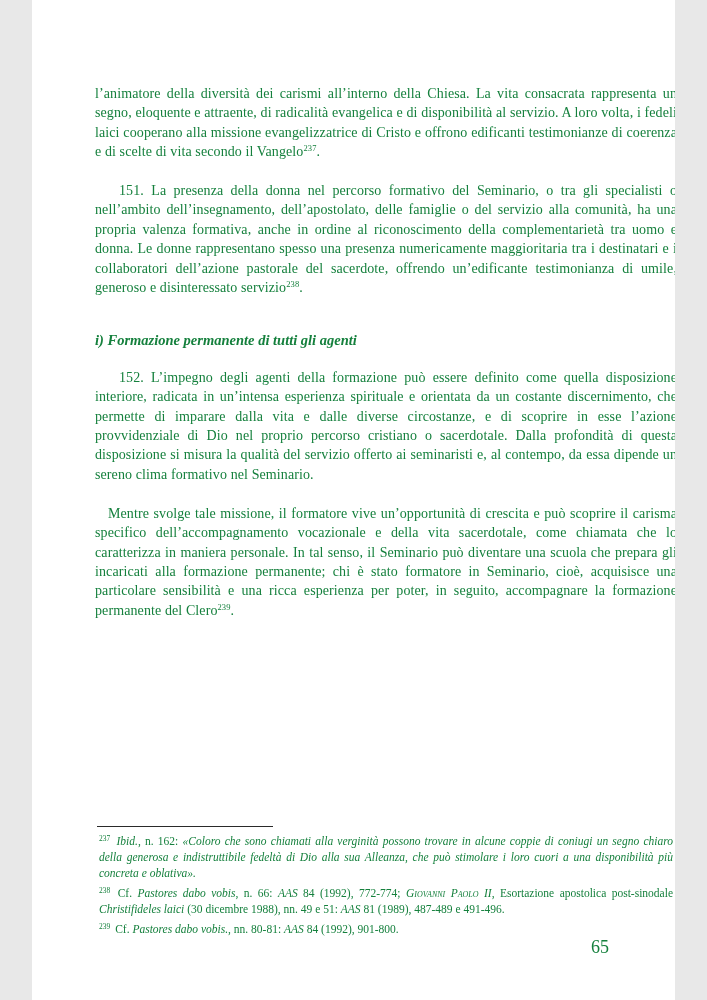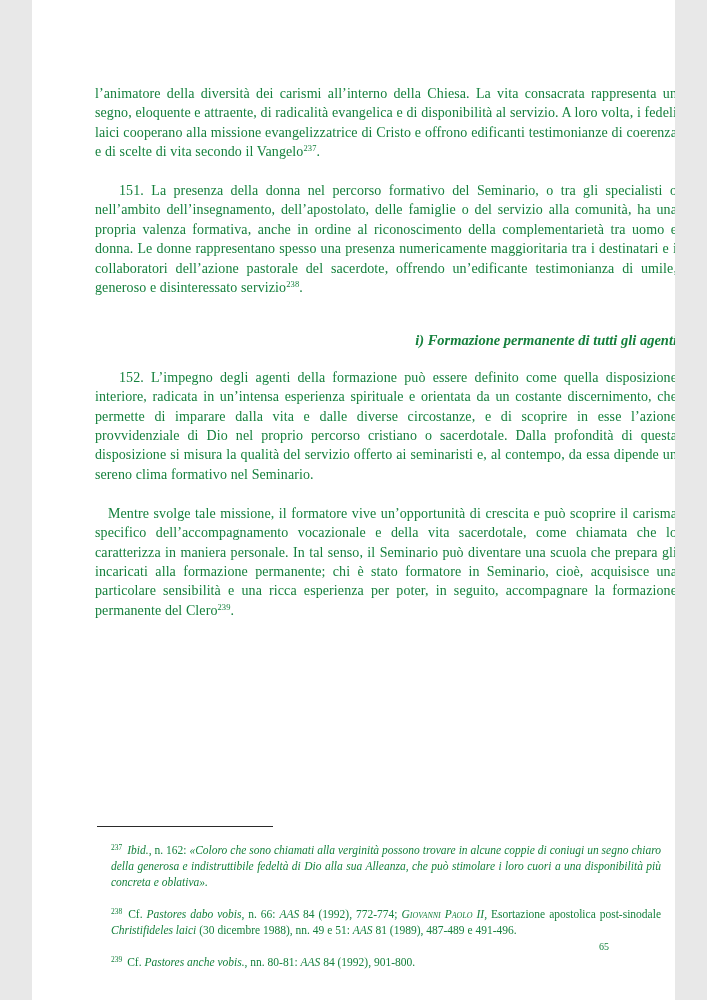--- a/index.html
+++ b/index.html
@@ -32,21 +32,20 @@
   }
   p.body + p.body { margin-top: 19.4px; }
   .para-indent { text-indent: 24px; }
   .para-indent-sm { text-indent: 13px; }
   .section-heading {
     margin: 34px 0 17px 0;
     font-size: 14.5px;
     line-height: 19.4px;
     font-weight: bold;
     font-style: italic;
-    text-align: right;
   }
   p.body sup {
     font-size: 8.5px;
     line-height: 0;
     vertical-align: baseline;
     position: relative;
     top: -5px;
   }
   .footnotes {
     position: absolute;
@@ -54,40 +53,40 @@
     top: 826px;
     width: 582px;
   }
   .fn-rule {
     width: 176px;
     height: 0;
     border-top: 1.2px solid #2a2a2a;
     margin: 0 0 7px 2px;
   }
   p.fn {
-    margin: 16px;
+    margin: 4px;
     font-size: 11.5px;
     line-height: 15.9px;
     text-align: justify;
   }
   p.fn sup {
     font-size: 7.5px;
     line-height: 0;
     vertical-align: baseline;
     position: relative;
     top: -4px;
     margin-right: 2px;
   }
   .it { font-style: italic; }
   .sc { font-variant: small-caps; font-style: italic; }
   .page-number {
     position: absolute;
     right: 66px;
     top: 938px;
-    font-size: 10px;
+    font-size: 18px;
     line-height: 18px;
   }
 </style>
 </head>
 <body>
 
 <div class="page">
 
   <div class="text-block">
     <p class="body"><span>l’animatore della diversità dei carismi all’interno della Chiesa. La vita consacrata rappresenta un segno, eloquente e attraente, di radicalità evangelica e di disponibilità al servizio. A loro volta, i fedeli laici cooperano alla missione evangelizzatrice di Cristo e offrono edificanti testimonianze di coerenza e di scelte di vita secondo il Vangelo</span><sup>237</sup><span>.</span></p>
@@ -98,18 +97,18 @@
 
     <p class="body para-indent"><span>152. L’impegno degli agenti della formazione può essere definito come quella disposizione interiore, radicata in un’intensa esperienza spirituale e orientata da un costante discernimento, che permette di imparare dalla vita e dalle diverse circostanze, e di scoprire in esse l’azione provvidenziale di Dio nel proprio percorso cristiano o sacerdotale. Dalla profondità di questa disposizione si misura la qualità del servizio offerto ai seminaristi e, al contempo, da essa dipende un sereno clima formativo nel Seminario.</span></p>
 
     <p class="body para-indent-sm"><span>Mentre svolge tale missione, il formatore vive un’opportunità di crescita e può scoprire il carisma specifico dell’accompagnamento vocazionale e della vita sacerdotale, come chiamata che lo caratterizza in maniera personale. In tal senso, il Seminario può diventare una scuola che prepara gli incaricati alla formazione permanente; chi è stato formatore in Seminario, cioè, acquisisce una particolare sensibilità e una ricca esperienza per poter, in seguito, accompagnare la formazione permanente del Clero</span><sup>239</sup><span>.</span></p>
   </div>
 
   <div class="footnotes">
     <div class="fn-rule"></div>
     <p class="fn"><sup>237</sup><span> </span><span class="it">Ibid.</span><span>, n. 162: </span><span class="it">«Coloro che sono chiamati alla verginità possono trovare in alcune coppie di coniugi un segno chiaro della generosa e indistruttibile fedeltà di Dio alla sua Alleanza, che può stimolare i loro cuori a una disponibilità più concreta e oblativa».</span></p>
     <p class="fn"><sup>238</sup><span> Cf. </span><span class="it">Pastores dabo vobis</span><span>, n. 66: </span><span class="it">AAS</span><span> 84 (1992), 772-774; </span><span class="sc">Giovanni Paolo II</span><span>, Esortazione apostolica post-sinodale </span><span class="it">Christifideles laici</span><span> (30 dicembre 1988), nn. 49 e 51: </span><span class="it">AAS</span><span> 81 (1989), 487-489 e 491-496.</span></p>
-    <p class="fn"><sup>239</sup><span> Cf. </span><span class="it">Pastores anche vobis.</span><span>, nn. 80-81: </span><span class="it">AAS</span><span> 84 (1992), 901-800.</span></p>
+    <p class="fn"><sup>239</sup><span> Cf. </span><span class="it">Pastores dabo vobis.</span><span>, nn. 80-81: </span><span class="it">AAS</span><span> 84 (1992), 901-800.</span></p>
   </div>
 
   <div class="page-number">65</div>
 
 </div>
 
 </body></html>

